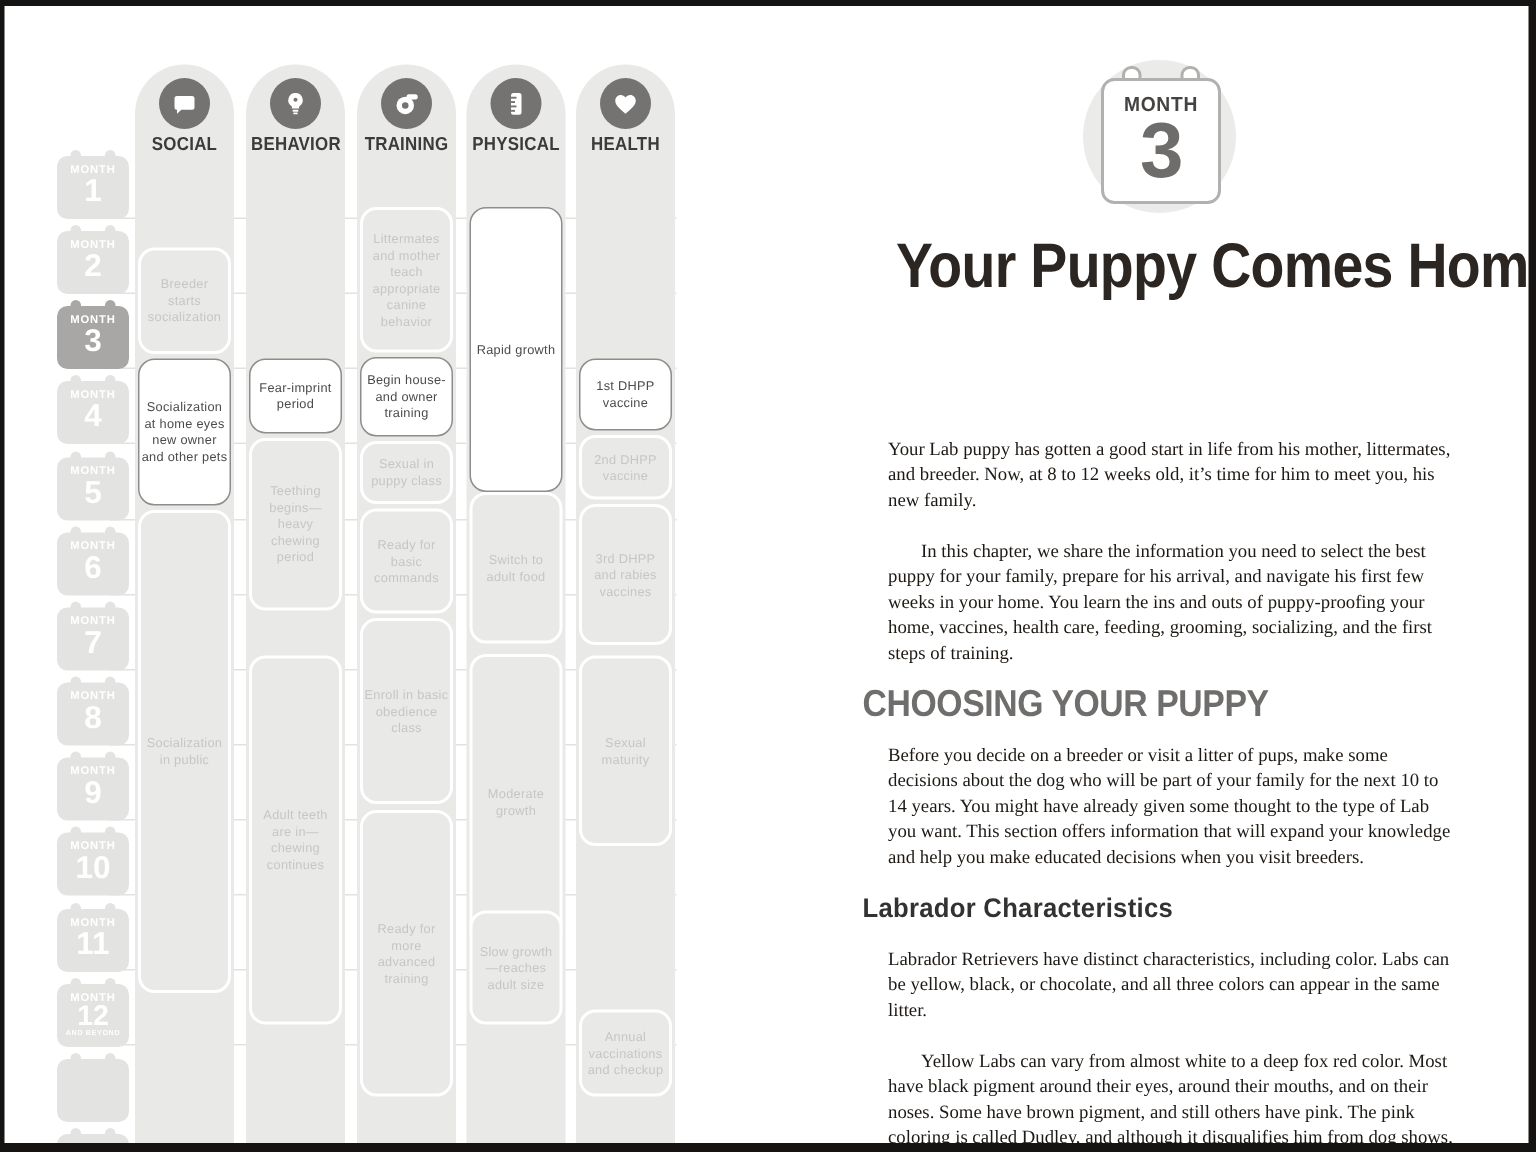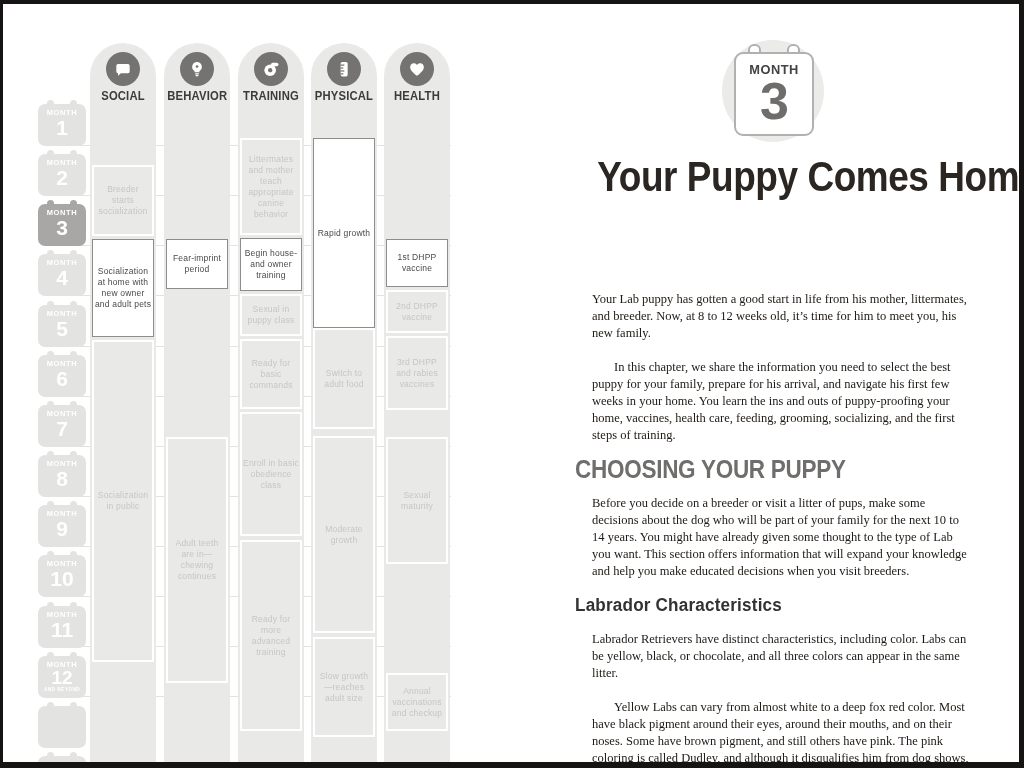--- a/index.html
+++ b/index.html
@@ -24,21 +24,21 @@
   .icon-circle{
     width:34px;height:34px;border-radius:50%;background:#757371;
     margin:9px auto 3px;display:flex;align-items:center;justify-content:center;
   }
   .col-label{
     font-size:12.5px;font-weight:700;color:#3d3b39;letter-spacing:.2px;
     transform:scaleX(.9);transform-origin:center;white-space:nowrap;
   }
   .tbox{
     position:absolute;left:2px;width:62px;box-sizing:border-box;
-    background:#e9e9e7;border:2px solid #ffffff;border-radius:0;
+    background:#e9e9e7;border:2px solid #ffffff;border-radius:11px;
     display:flex;align-items:center;justify-content:center;text-align:center;
     font-size:8.5px;line-height:11px;letter-spacing:.2px;color:#c6c6c4;
     padding:2px 1px;
   }
   .tbox.active{
     background:#ffffff;border:1.5px solid #8f8d8b;color:#4c4a48;
   }
   
   .cal{position:absolute;left:35px;width:48px;height:46px;}
   .cal .ring{
@@ -229,37 +229,38 @@
   <div class="col" style="left:87px">
     <div class="col-head">
       <div class="icon-circle">
         <svg width="20" height="20" viewBox="0 0 24 24">
             <path fill="#fff" d="M6 6h12a2 2 0 0 1 2 2v7a2 2 0 0 1-2 2h-8.5L6 20.2V17a2 2 0 0 1-2-2V8a2 2 0 0 1 2-2z"></path>
           </svg>
       </div>
       <div class="col-label">SOCIAL</div>
     </div>
     <div class="tbox" style="top:122px;height:71px">Breeder starts socialization</div>
-    <div class="tbox active" style="top:196px;height:98px">Socialization at home with new owner and adult pets</div>
+    <div class="tbox active" style="top:196px;height:98px">Socialization at home eyes new owner and other pets</div>
     <div class="tbox" style="top:297px;height:322px">Socialization in public</div>
   </div>
 
   <div class="col" style="left:161px">
     <div class="col-head">
       <div class="icon-circle">
         <svg width="20" height="20" viewBox="0 0 24 24">
             <path fill="#fff" d="M12 3.5a5.8 5.8 0 0 1 2.9 10.8V16h-5.8v-1.7A5.8 5.8 0 0 1 12 3.5z"></path>
             <rect fill="#fff" x="9.6" y="17" width="4.8" height="1.6" rx=".8"></rect>
             <rect fill="#fff" x="10.2" y="19.2" width="3.6" height="1.4" rx=".7"></rect>
             <circle fill="#757371" cx="12" cy="9" r="1.6"></circle>
           </svg>
       </div>
       <div class="col-label">BEHAVIOR</div>
     </div>
     <div class="tbox active" style="top:196px;height:50px">Fear-imprint period</div>
+    <div class="tbox" style="top:249px;height:115px">Teething begins—heavy chewing period</div>
     <div class="tbox" style="top:394px;height:246px">Adult teeth are in—chewing continues</div>
   </div>
 
   <div class="col" style="left:235px">
     <div class="col-head">
       <div class="icon-circle">
         <svg width="20" height="20" viewBox="0 0 24 24">
             <circle fill="#fff" cx="11" cy="13.5" r="7"></circle>
             <rect fill="#fff" x="12" y="4.5" width="9" height="4.2" rx="2"></rect>
             <circle fill="#757371" cx="11" cy="13.5" r="2.6"></circle>
@@ -284,35 +285,35 @@
             <rect fill="#757371" x="8" y="10.1" width="3.2" height="1.5"></rect>
             <rect fill="#757371" x="8" y="13.6" width="4.4" height="1.5"></rect>
             <rect fill="#757371" x="8" y="17.1" width="3.2" height="1.5"></rect>
           </svg>
       </div>
       <div class="col-label">PHYSICAL</div>
     </div>
     <div class="tbox active" style="top:95px;height:190px">Rapid growth</div>
     <div class="tbox" style="top:285px;height:101px">Switch to adult food</div>
     <div class="tbox" style="top:393px;height:197px">Moderate growth</div>
-    <div class="tbox" style="top:594px;height:100px">Slow growth—reaches adult size</div>
+    <div class="tbox" style="top:564px;height:76px">Slow growth—reaches adult size</div>
   </div>
 
   <div class="col" style="left:381px">
     <div class="col-head">
       <div class="icon-circle">
         <svg width="20" height="20" viewBox="0 0 24 24">
             <path fill="#fff" d="M12 20.2C6.8 16 3.8 12.9 3.8 9.8 3.8 7.2 5.7 5.2 8.2 5.2c1.5 0 3 .8 3.8 2 .8-1.2 2.3-2 3.8-2 2.5 0 4.4 2 4.4 4.6 0 3.1-3 6.2-8.2 10.4z"></path>
           </svg>
       </div>
       <div class="col-label">HEALTH</div>
     </div>
     <div class="tbox active" style="top:196px;height:48px">1st DHPP vaccine</div>
     <div class="tbox" style="top:247px;height:43px">2nd DHPP vaccine</div>
-    <div class="tbox" style="top:293px;height:74px">3rd DHPP and rabies vaccines</div>
+    <div class="tbox" style="top:293px;height:94px">3rd DHPP and rabies vaccines</div>
     <div class="tbox" style="top:394px;height:127px">Sexual maturity</div>
     <div class="tbox" style="top:630px;height:58px">Annual vaccinations and checkup</div>
   </div>
 
   <div class="badge-circle"></div>
   <div class="badge-cal">
     <div class="ring r1"></div>
     <div class="ring r2"></div>
     <div class="body">
       <div class="m-label">MONTH</div>

